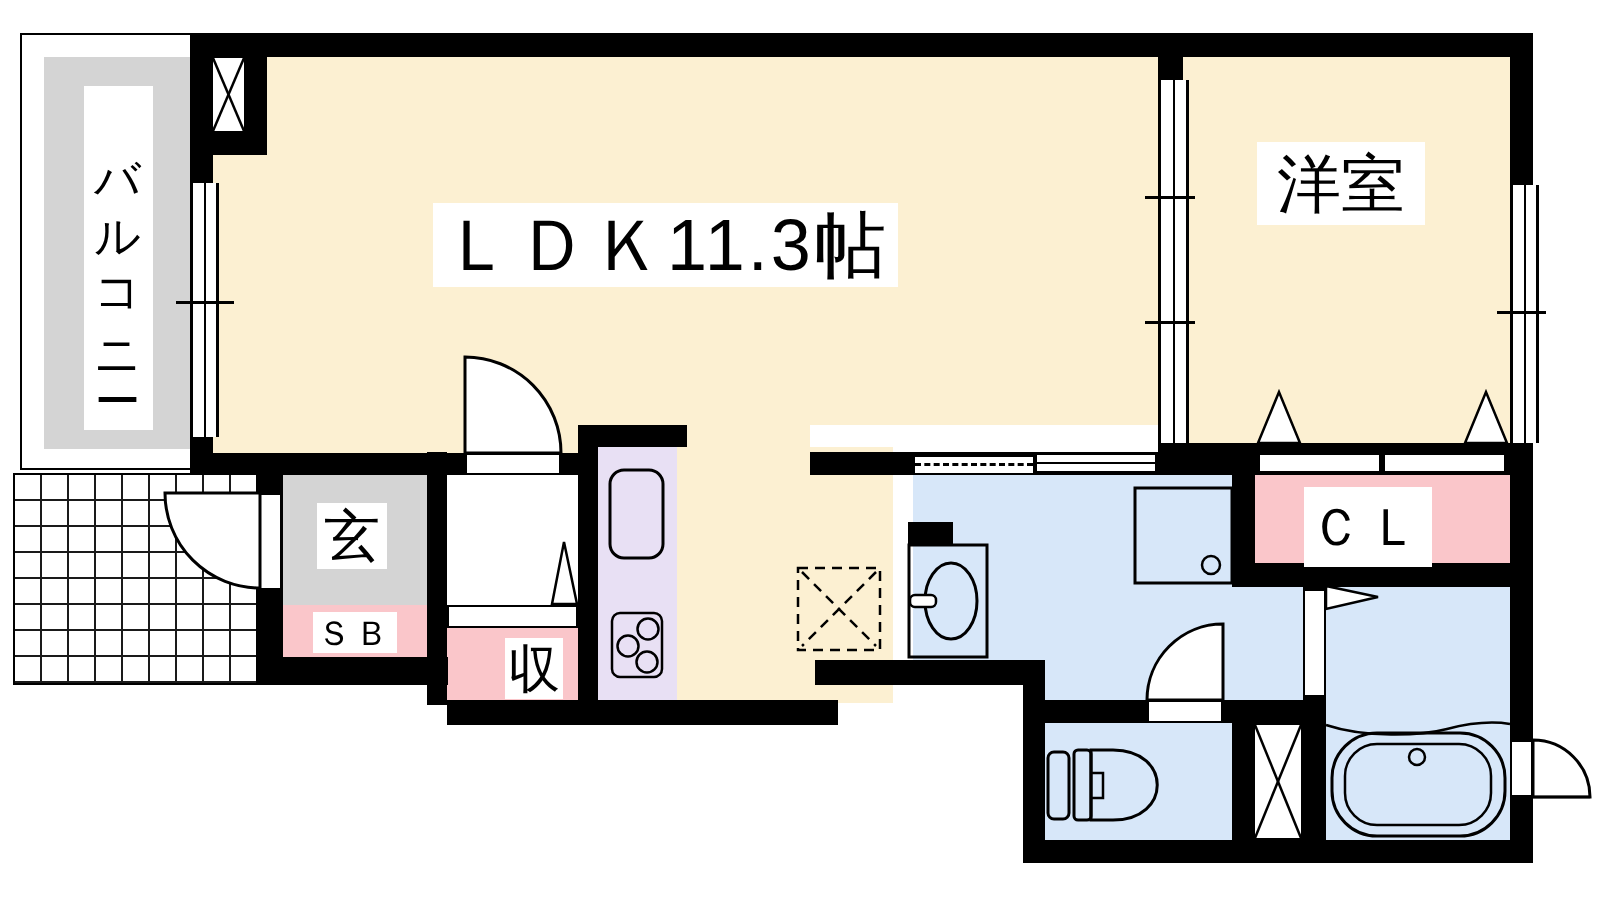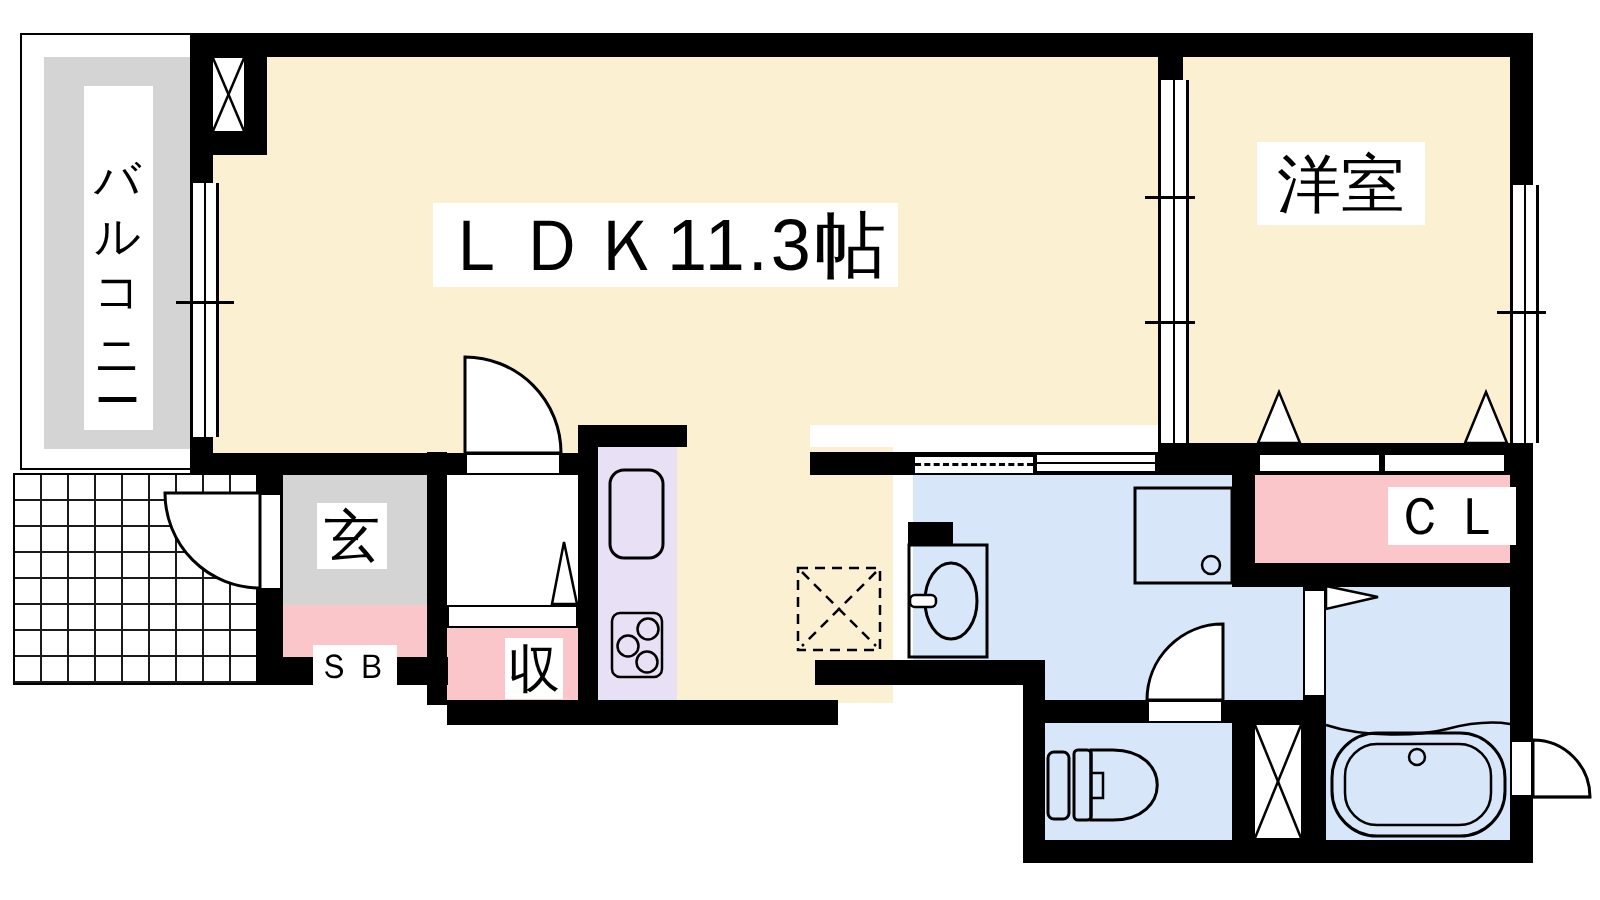--- a/index.html
+++ b/index.html
@@ -183,23 +183,23 @@
   </div>
   <div class="labelbox" style="left:433px;top:203px;width:465px;height:84px;font-size:72px;letter-spacing:3px;">
     <span>ＬＤＫ11.3帖</span>
   </div>
   <div class="labelbox" style="left:1257px;top:142px;width:168px;height:83px;font-size:64px;">
     <span>洋室</span>
   </div>
   <div class="labelbox" style="left:317px;top:503px;width:70px;height:66px;font-size:56px;">
     <span>玄</span>
   </div>
-  <div class="labelbox" style="left:313px;top:612px;width:84px;height:41px;font-size:34px;letter-spacing:4px;margin-top:33px;">
+  <div class="labelbox" style="left:313px;top:612px;width:84px;height:41px;font-size:34px;letter-spacing:4px;">
     <span>ＳＢ</span>
   </div>
   <div class="labelbox" style="left:505px;top:638px;width:58px;height:61px;font-size:52px;">
     <span>収</span>
   </div>
-  <div class="labelbox" style="left:1388px;top:487px;width:128px;height:58px;font-size:52px;letter-spacing:6px;">
+  <div class="labelbox" style="left:1304px;top:487px;width:128px;height:80px;font-size:52px;letter-spacing:6px;">
     <span>ＣＬ</span>
   </div>
 
 </div>
 
 </body></html>

